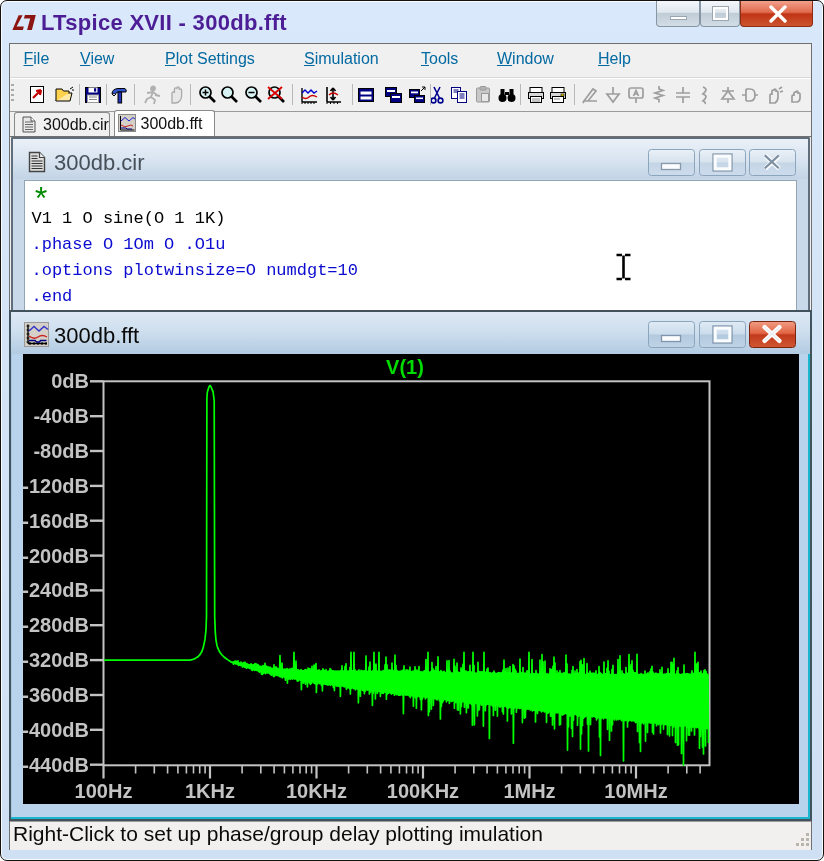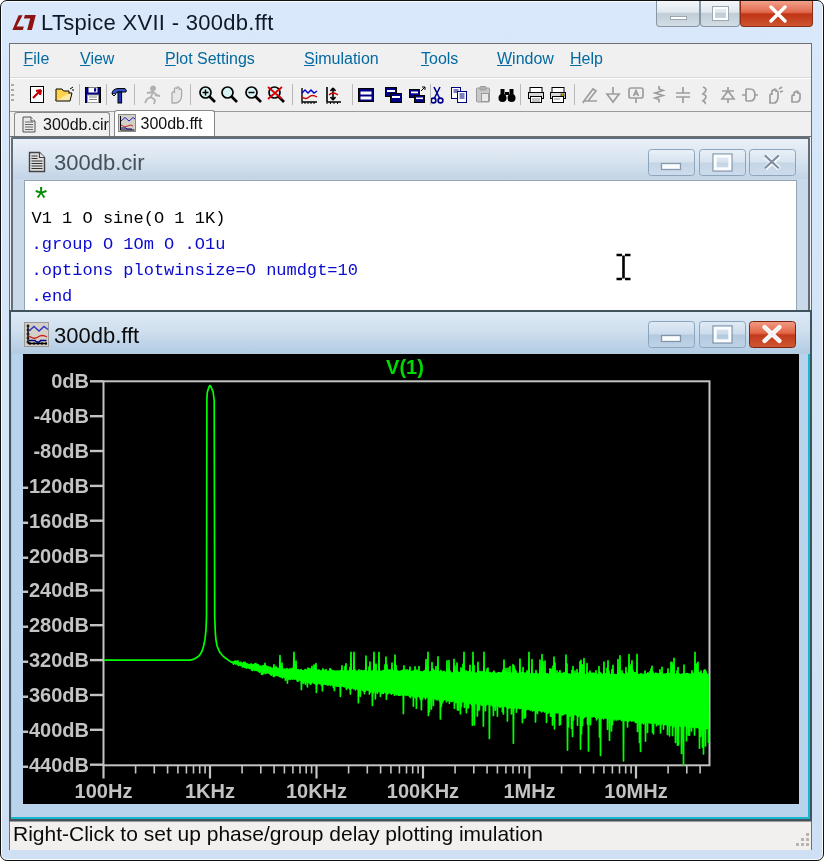--- a/index.html
+++ b/index.html
@@ -1,21 +1,21 @@
 <!DOCTYPE html>
 <html><head><meta charset="utf-8"><style>
 * { margin:0; padding:0; box-sizing:border-box; }
 html,body { width:824px; height:861px; overflow:hidden; position:relative;
   font-family:"Liberation Sans", sans-serif; background:#fff; }
 #win { position:absolute; left:0; top:0; width:824px; height:861px;
   background:linear-gradient(#d9e9fb,#d3e4f7 40%,#cfe0f4);
   border:1px solid #121212; border-radius:7px; 
   box-shadow:inset 0 0 0 1px rgba(255,255,255,.85); }
 .abs { position:absolute; }
-.titletext { position:absolute; left:41px; top:9.5px; font-size:22px; color:#0f172a; letter-spacing:0.3px; }
+.titletext { position:absolute; left:41px; top:9.5px; font-size:22px; color:#4c1d95; letter-spacing:0.3px;font-weight:bold; }
 #content { position:absolute; left:9px; top:43px; width:803px; height:807px;
   border:1px solid #6f6f6f; background:#f0f0f0; }
 .mi { position:absolute; top:50px; font-size:16px; color:#0369a1; }
 .tabtx { position:absolute; font-size:16px; color:#111; }
 #cirwin { position:absolute; left:11px; top:136.5px; width:799px; height:176px;
   border:2px solid #5f6e7a; border-radius:2px; background:#c9d9ea; }
 #cirtitle { position:absolute; left:11px; top:136.5px; width:799px; height:42px;
   background:linear-gradient(#eaf0f8,#dbe6f1 45%,#c3d4e6); border:2px solid #5f6e7a; border-bottom:none; border-radius:2px 2px 0 0; }
 #cirbody { position:absolute; left:24px; top:179.5px; width:773px; height:131px; background:#fff;
   border:1px solid #93a5b3; }
@@ -55,21 +55,21 @@
     </svg>
   </div>
 
 <div id="content"></div>
 <span class="mi" style="left:23.5px"><u>F</u>ile</span>
 <span class="mi" style="left:80px"><u>V</u>iew</span>
 <span class="mi" style="left:165px"><u>P</u>lot Settings</span>
 <span class="mi" style="left:304px"><u>S</u>imulation</span>
 <span class="mi" style="left:421px"><u>T</u>ools</span>
 <span class="mi" style="left:497px"><u>W</u>indow</span>
-<span class="mi" style="left:570px"><u>H</u>elp</span>
+<span class="mi" style="left:598px"><u>H</u>elp</span>
 <div class="abs" style="left:10px;top:77.5px;width:801px;height:1px;background:#ffffff;box-shadow:0 -1px 0 #d8d8d8"></div>
 <div class="abs" style="left:11px;top:84px;width:3px;height:19px;background:repeating-linear-gradient(#aaa 0 2px, #f0f0f0 2px 5px)"></div>
 <svg style="position:absolute;left:28px;top:85px" width="20" height="20" viewBox="0 0 20 20">
     <rect x="2.5" y="1.5" width="13" height="16" fill="#fff" stroke="#000"></rect>
     <path d="M5 13 L13 5 M13 5 l-5 1 M13 5 l-1 5" stroke="#c00000" stroke-width="2.2" fill="none"></path>
   </svg>
 <svg style="position:absolute;left:54px;top:85px" width="20" height="20" viewBox="0 0 20 20">
     <path d="M2 16 L4 8 L18 8 L16 16 Z" fill="#ffe9a6" stroke="#000"></path>
     <path d="M2 16 L2 4 L8 4 L9.5 6 L15 6 L15 8" fill="#ffd24d" stroke="#000"></path>
     <path d="M16 4 l3 -2 M18 5 l3 0" stroke="#000"></path>
@@ -284,21 +284,21 @@
       <rect x="13" y="4" width="19" height="17" fill="none" stroke="#8799aa" stroke-width="1.3"></rect>
       <rect x="15.2" y="6.2" width="14.6" height="12.6" fill="none" stroke="#fafcfe" stroke-width="3"></rect>
     </svg></div>
 <div class="cbtn" style="left:749px;top:149px"><svg width="45" height="25">
       <path d="M15.2 5.8 L29.2 18.6 M29.2 5.8 L15.2 18.6" stroke="#fafcfe" stroke-width="4.6"></path>
       <path d="M14.8 5.4 L28.8 18.2 M28.8 5.4 L14.8 18.2" stroke="#7e90a2" stroke-width="2.2"></path>
     </svg></div>
 <div id="cirbody"></div>
 <div class="cirln" style="top:190px;color:#008a00;font-size:32px">*</div>
 <div class="cirln" style="top:207px;color:#000000">V1 1 O sine(O 1 1K)</div>
-<div class="cirln" style="top:233px;color:#0a0ad0">.group O 1Om O .O1u</div>
+<div class="cirln" style="top:233px;color:#0a0ad0">.phase O 1Om O .O1u</div>
 <div class="cirln" style="top:259px;color:#0a0ad0">.options plotwinsize=O numdgt=10</div>
 <div class="cirln" style="top:285px;color:#0a0ad0">.end</div>
 <svg class="abs" style="left:615px;top:253px" width="17" height="28" viewBox="0 0 17 28">
   <path d="M1.5 2 H7 M10 2 H15.5 M8.5 2.5 V25.5 M1.5 26 H7 M10 26 H15.5" stroke="#000" stroke-width="2.6" fill="none"></path>
 </svg>
 
 <div id="fftwin"></div>
 <div id="ffttitle"></div>
 <svg class="abs" style="left:24px;top:322px" width="25" height="25" viewBox="0 0 25 25">
     <rect x="0.5" y="0.5" width="24" height="24" fill="#d4d0c8" stroke="#999"></rect>

